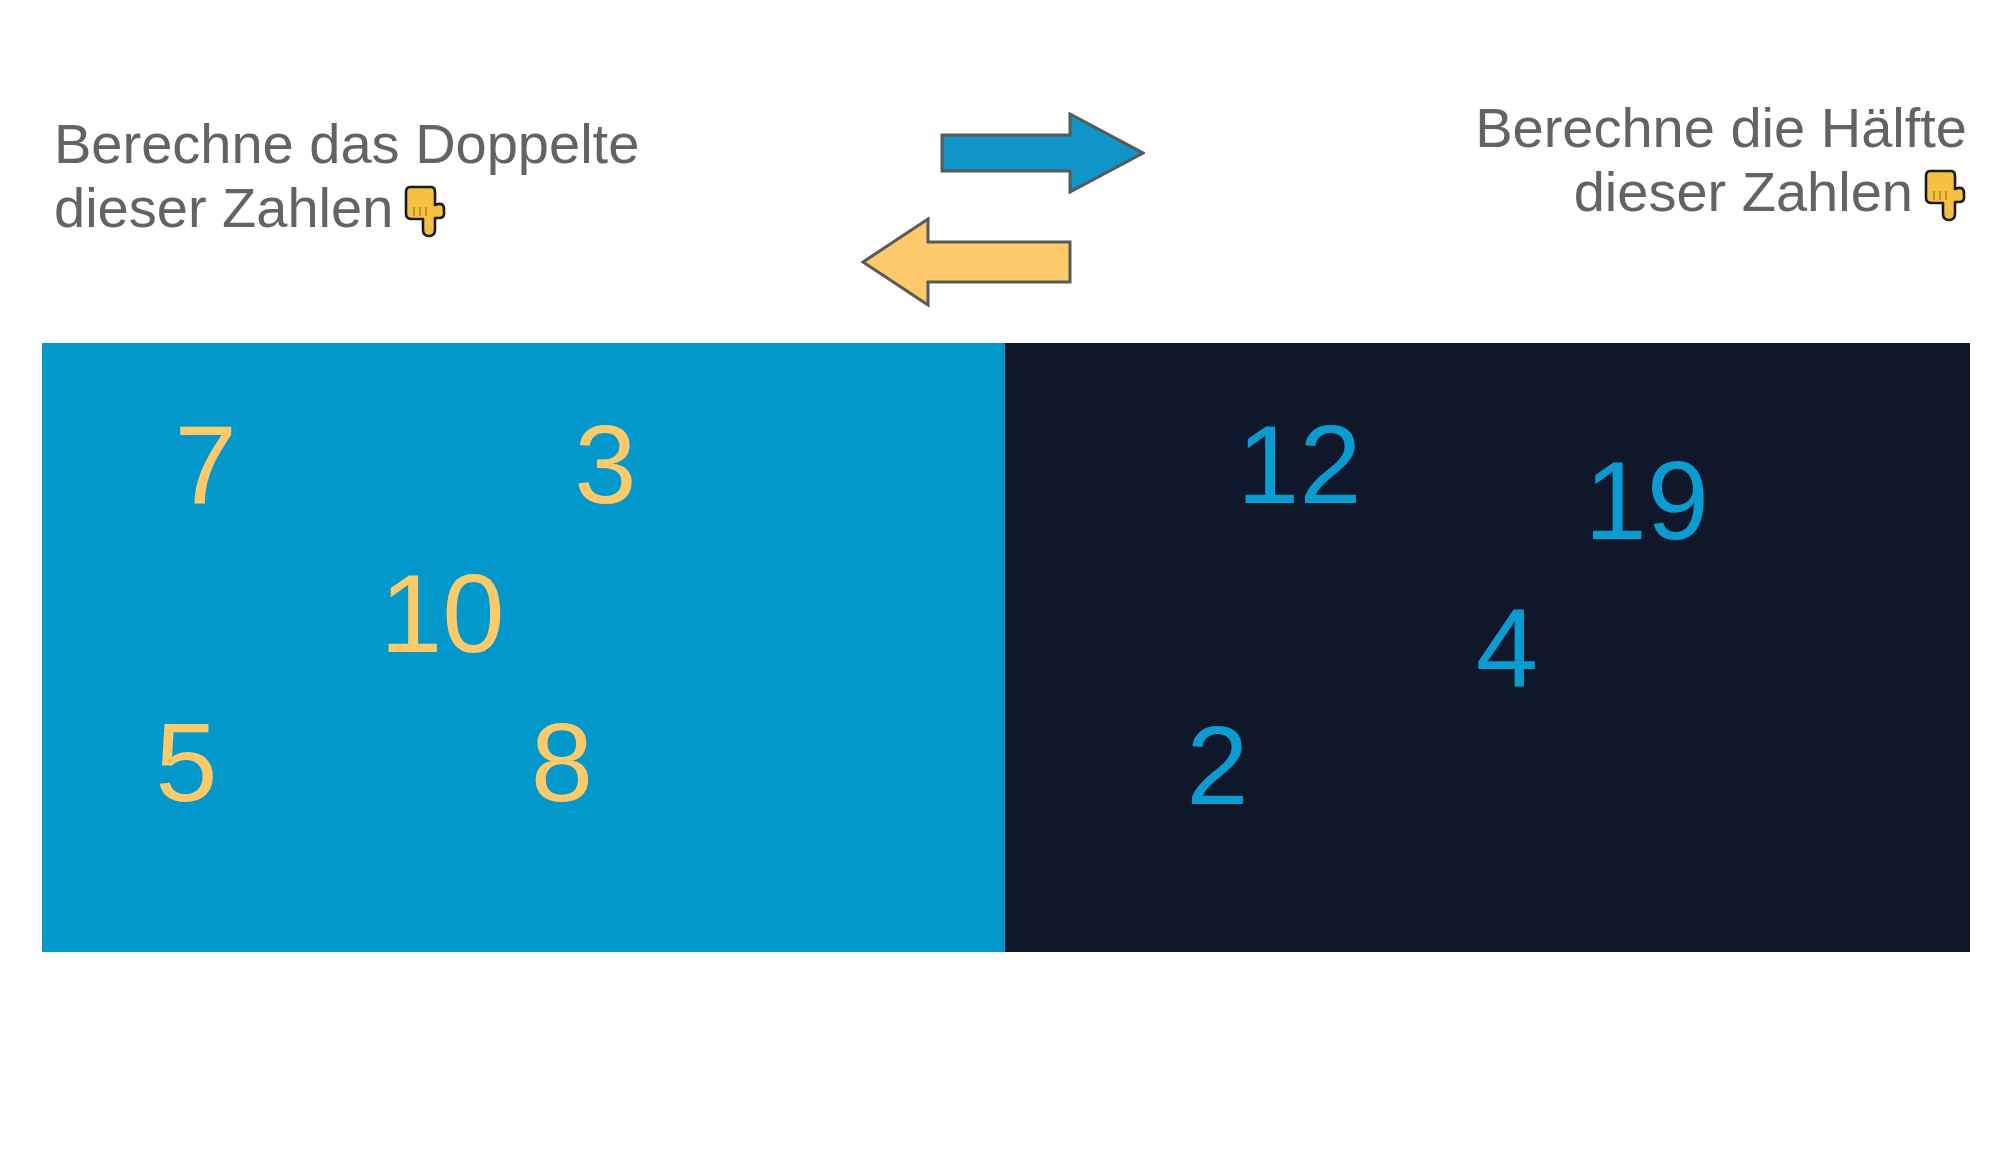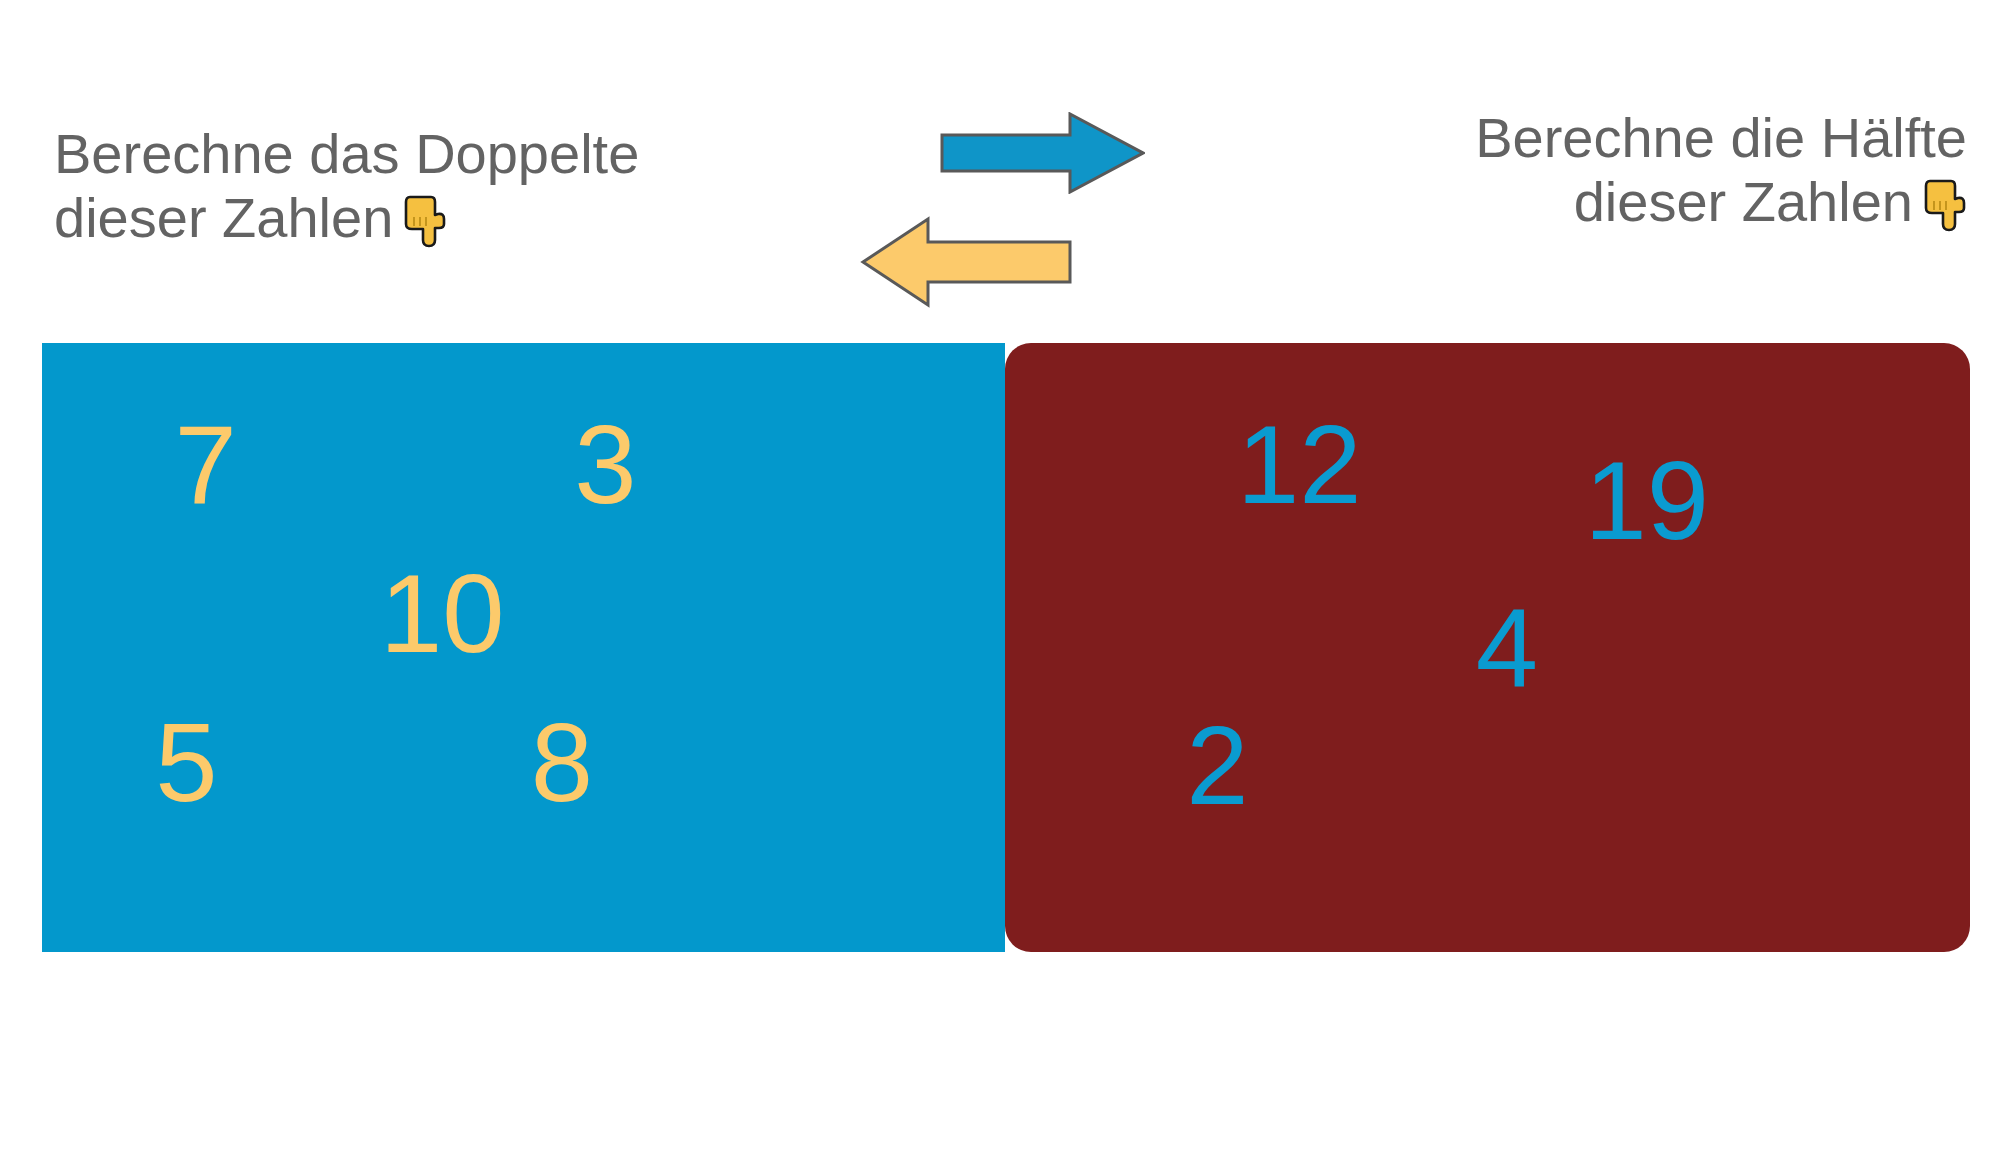--- a/index.html
+++ b/index.html
@@ -16,21 +16,20 @@
   }
 
   
   .heading {
     position: absolute;
     color: #636363;
     font-size: 56px;
     line-height: 1.15;
     font-weight: 400;
     white-space: nowrap;
-    margin-top: 10px;
   }
   #heading-left {
     left: 54px;
     top: 112px;
     text-align: left;
   }
   #heading-right {
     right: 48px;
     top: 96px;
     text-align: right;
@@ -74,22 +73,21 @@
   .panel {
     position: relative;
     height: 100%;
   }
   #panel-double {
     width: 963px;
     background: #0398cc;
   }
   #panel-half {
     width: 965px;
-    background: #7f1d1d;
-    border-radius: 26px;
+    background: #0f172a;
   }
   .num {
     position: absolute;
     font-size: 112px;
     line-height: 1;
     font-weight: 400;
     white-space: nowrap;
     transform: translate(-50%, -50%);
   }
   #panel-double .num { color: #fcca6b; }

